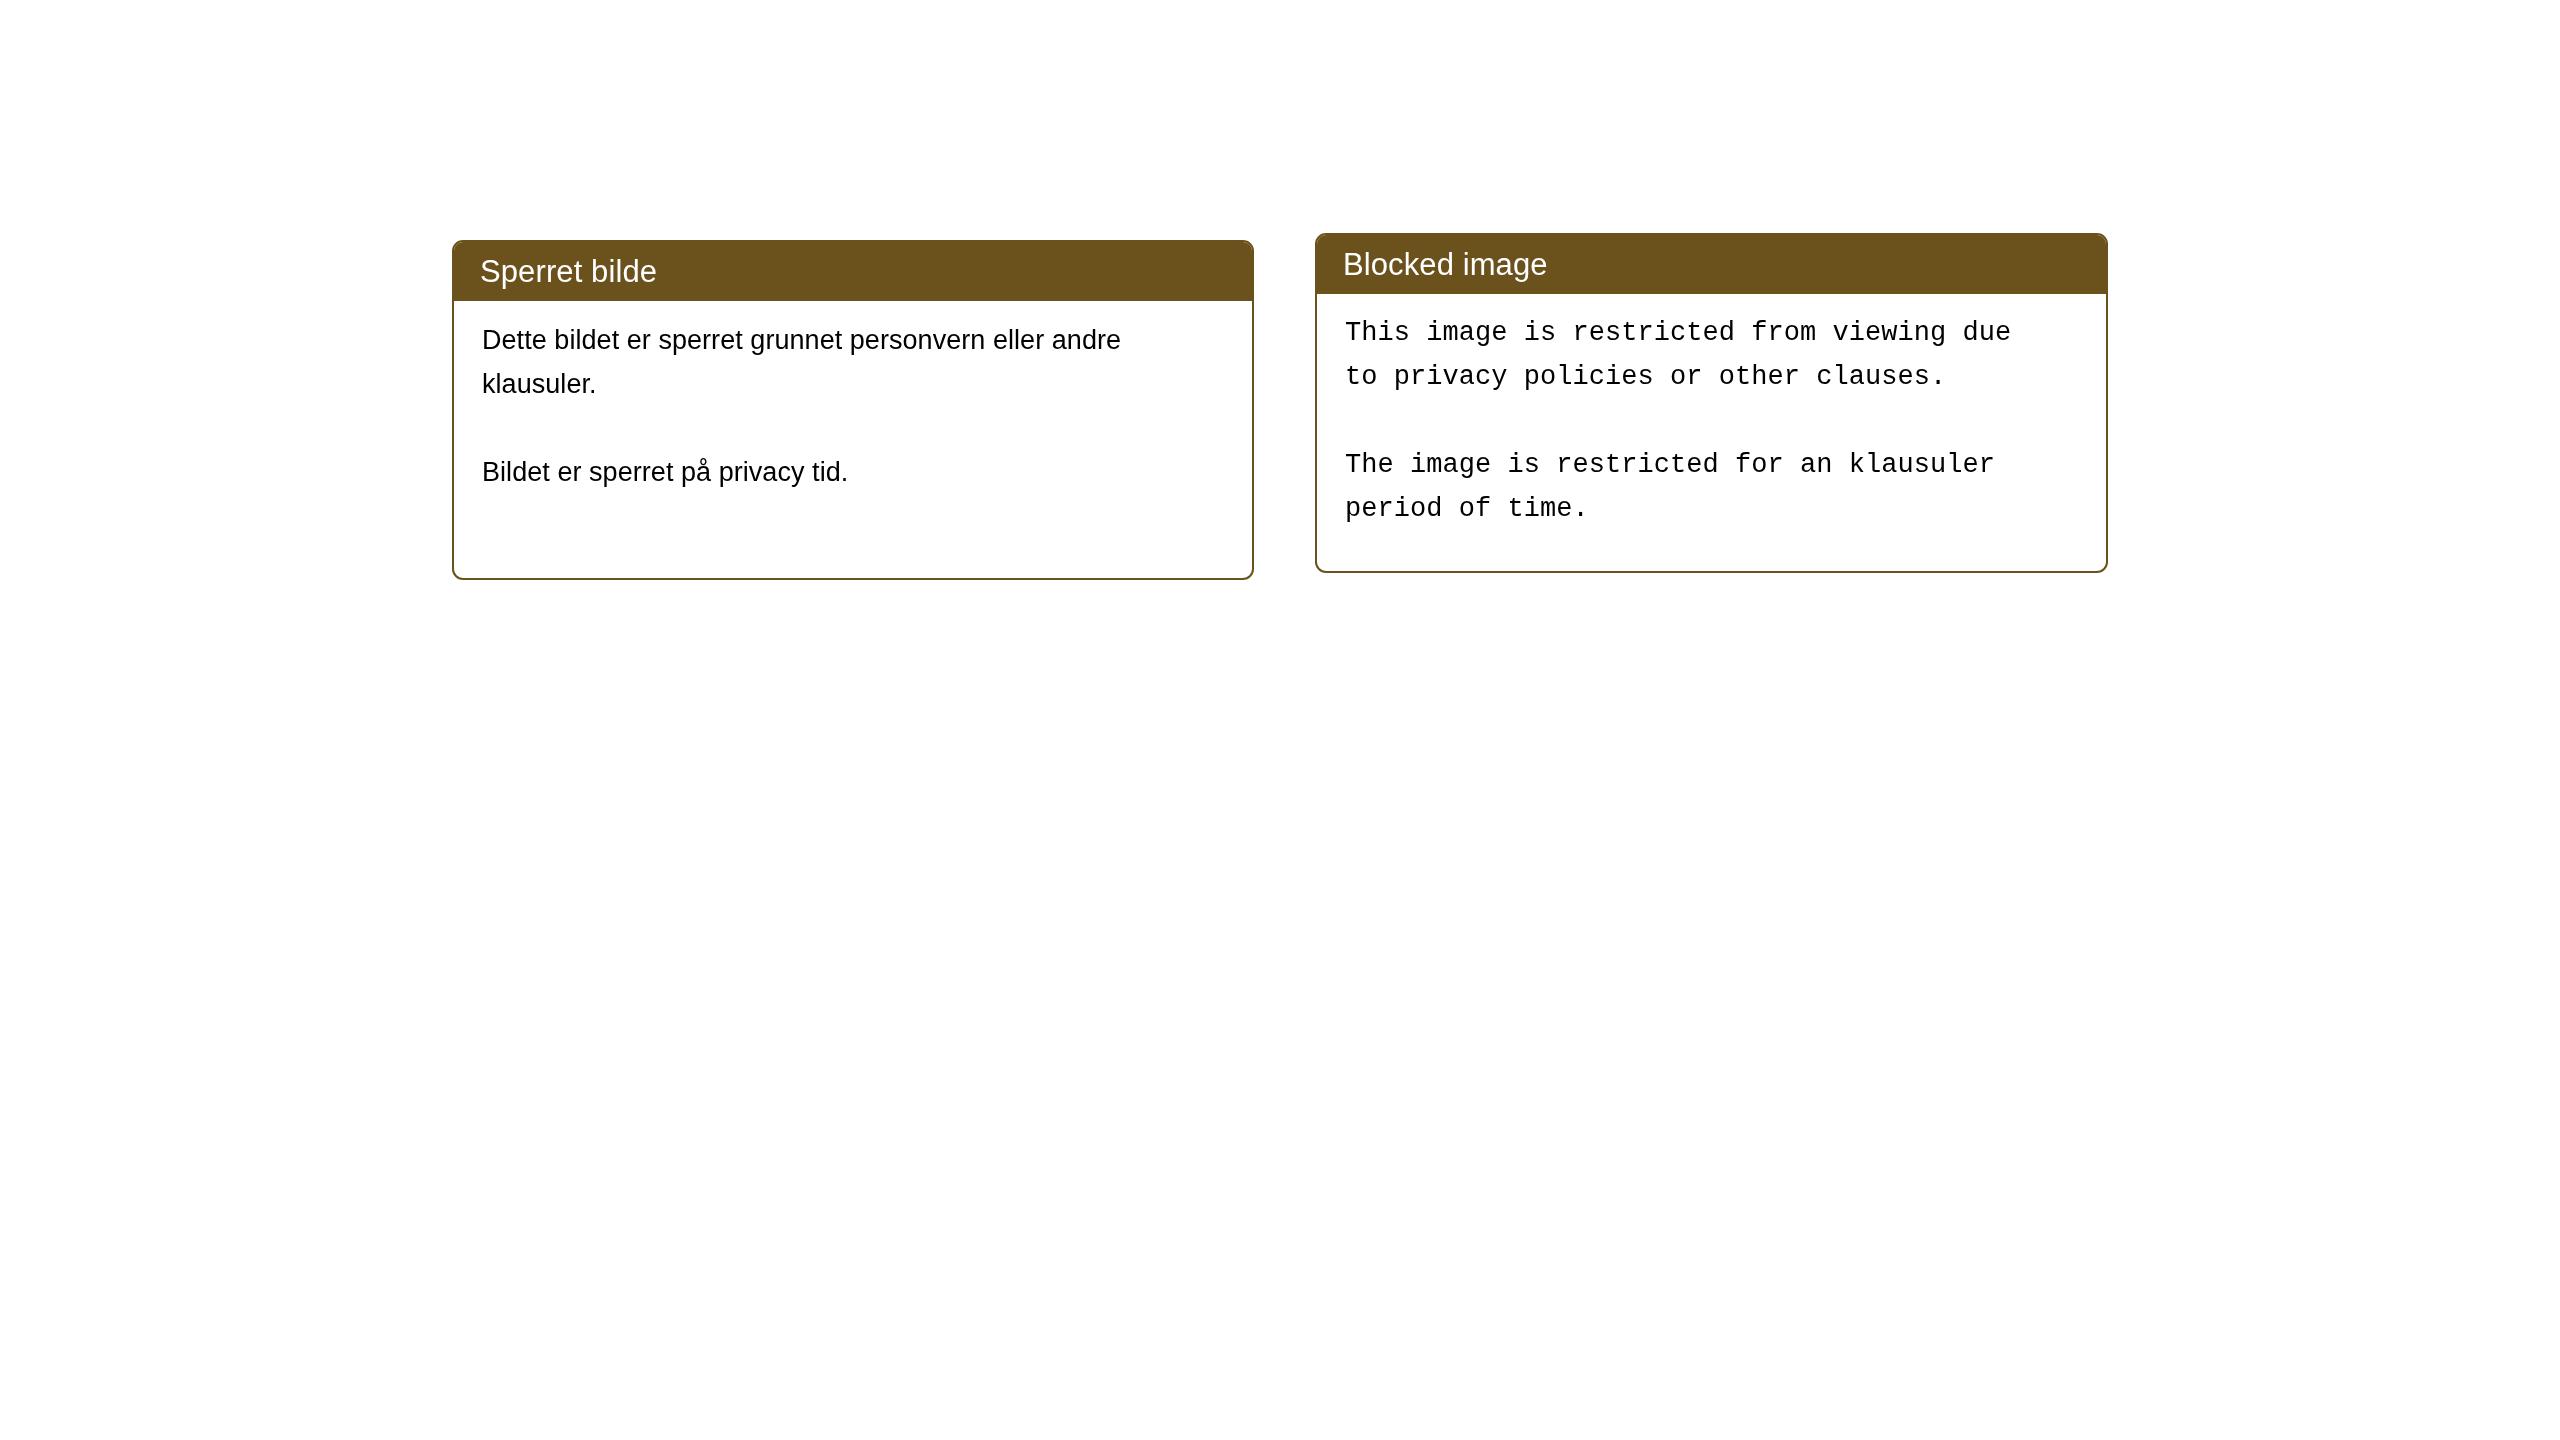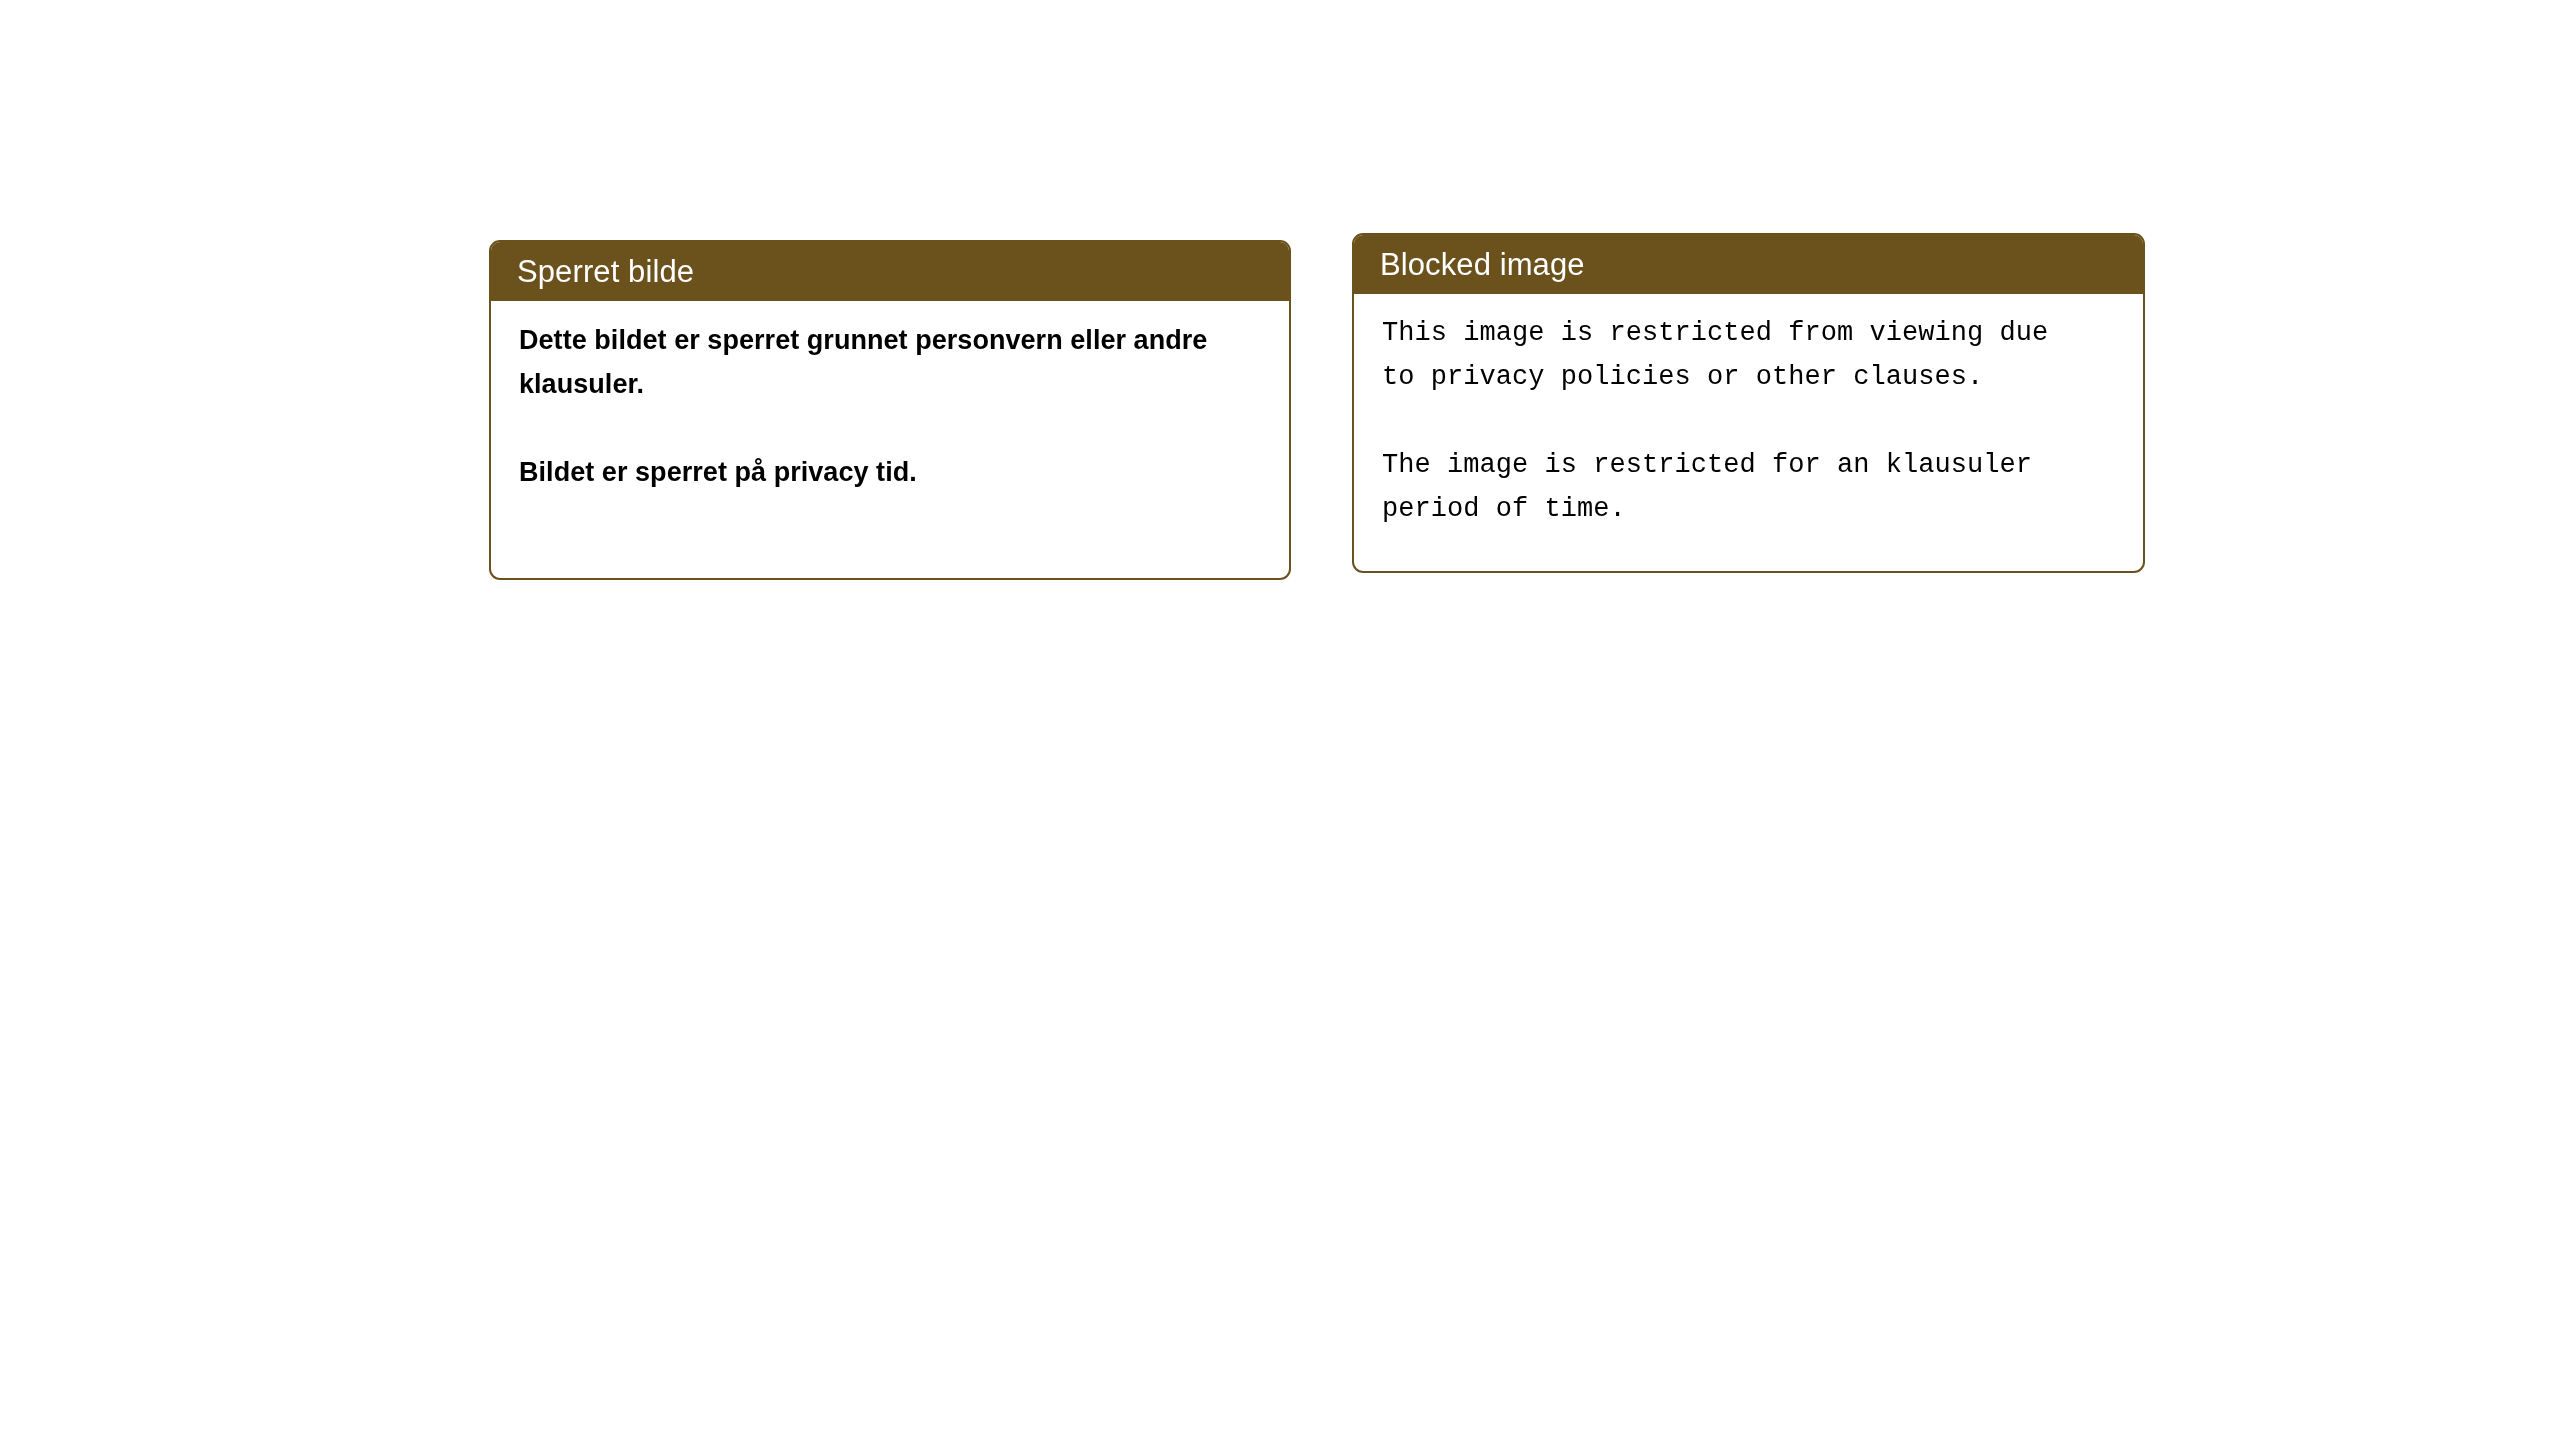--- a/index.html
+++ b/index.html
@@ -23,21 +23,20 @@
     height: 1440px;
   }
 
   .notice-card {
     position: absolute;
     box-sizing: border-box;
     background: #ffffff;
     border: 2px solid #6b521d;
     border-radius: 11px;
     overflow: hidden;
-    margin-left: 37px;
   }
 
   .notice-card.card-no {
     left: 452px;
     top: 240px;
     width: 802px;
     height: 340px;
   }
 
   .notice-card.card-en {
@@ -78,21 +77,20 @@
     margin: 0;
     letter-spacing: 0.05px;
   }
 
   .card-paragraph + .card-paragraph {
     margin-top: 44px;
   }
 
   .card-no .card-paragraph {
     max-width: 720px;
-    font-weight: bold;
   }
 
   .card-en .card-paragraph {
     max-width: 700px;
     font-family: Liberation Mono, monospace;
   }
 </style>
 </head>
 <body>
 

